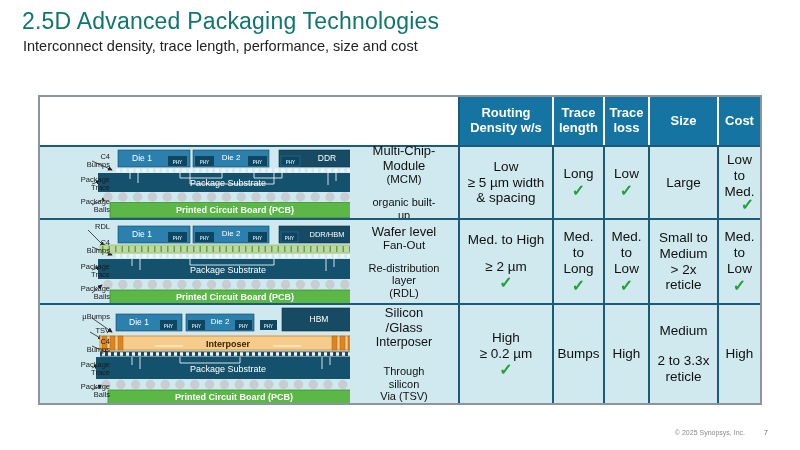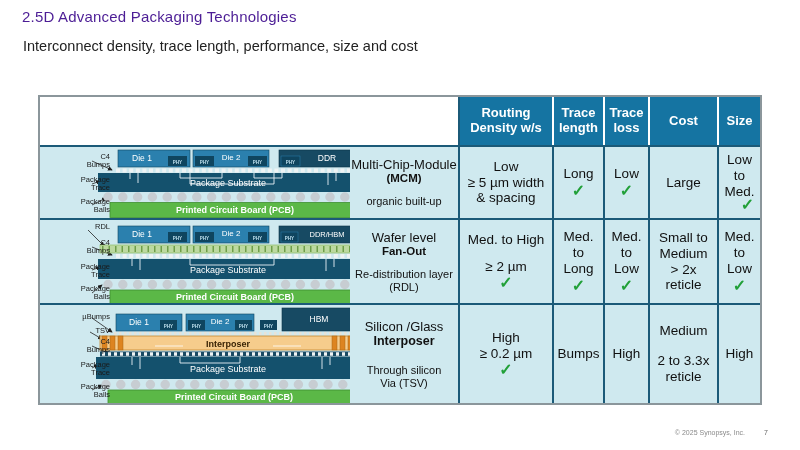--- a/index.html
+++ b/index.html
@@ -1,21 +1,21 @@
 <!DOCTYPE html>
 <html><head>
 <meta charset="utf-8">
 <style>
   * { margin:0; padding:0; box-sizing:border-box; }
   html,body { width:800px; height:450px; }
   body { font-family:"Liberation Sans", sans-serif; background:#fff; position:relative; overflow:hidden; }
 
   .slide { position:absolute; inset:0; background:#ffffff; }
 
-  .title { position:absolute; left:22px; top:8px; font-size:15px; color:#4c1d95; letter-spacing:0.2px; }
+  .title { position:absolute; left:22px; top:8px; font-size:23px; color:#0f766e; letter-spacing:0.2px; }
   .subtitle { position:absolute; left:23px; top:38px; font-size:14.5px; color:#222; }
 
   
   .pkg-table {
     position:absolute; left:38px; top:95px;
     width:724px; height:310px;
     display:grid;
     grid-template-columns:310px 108px 94px 51px 45px 69px 43px;
     grid-template-rows:48px 73px 85px 100px;
     border:2px solid #8b969b;
@@ -33,24 +33,24 @@
   .vcell {
     display:flex; flex-direction:column; align-items:center; justify-content:center;
     text-align:center; font-size:13.5px; color:#101010; line-height:1.18;
     border-left:2px solid #1b5a78; white-space:pre-line; padding:2px 1px;
   }
   .vcell .v2 { margin-top:11px; }
   .check { color:#21a038; font-size:16px; font-weight:bold; line-height:1; margin-top:1px; }
 
   .namecell {
     display:flex; flex-direction:column; align-items:center; justify-content:center;
-    text-align:center; padding:4px 0;
+    text-align:center; padding:4px 17px;
   }
   .name1 { font-size:13px; color:#111; }
-  .name2 { font-size:11.5px; font-weight:bold; color:#111; }
+  .name2 { font-size:11.5px; font-weight:normal; color:#111; }
   .name-sub { font-size:11px; color:#111; margin-top:11px; white-space:pre-line; line-height:1.15; }
 
   
   .dgm { position:relative; overflow:hidden; }
   .dgm svg { position:absolute; left:0; top:0; }
   .dlabel {
     position:absolute; left:20px; width:50px; text-align:right;
     font-size:7.5px; line-height:1.12; color:#1a1a1a; white-space:pre-line;
   }
 
@@ -67,22 +67,22 @@
 
   <div class="pkg-table">
 
     <div class="hdr-empty"></div>
     <div class="hdr first">Routing
 Density w/s</div>
     <div class="hdr">Trace
 length</div>
     <div class="hdr">Trace
 loss</div>
+    <div class="hdr">Size</div>
     <div class="hdr">Cost</div>
-    <div class="hdr">Size</div>
 
     <div class="cell dgm">
       <svg width="310" height="73" viewBox="0 0 310 73">
         <defs>
             <marker id="ah1" markerWidth="6" markerHeight="6" refX="5" refY="3" orient="auto">
               <path d="M0,0 L6,3 L0,6 z" fill="#222"></path>
             </marker>
           </defs>
 
         <line x1="52" y1="14" x2="72" y2="23" stroke="#222" stroke-width="0.8" marker-end="url(#ah1)"></line>

